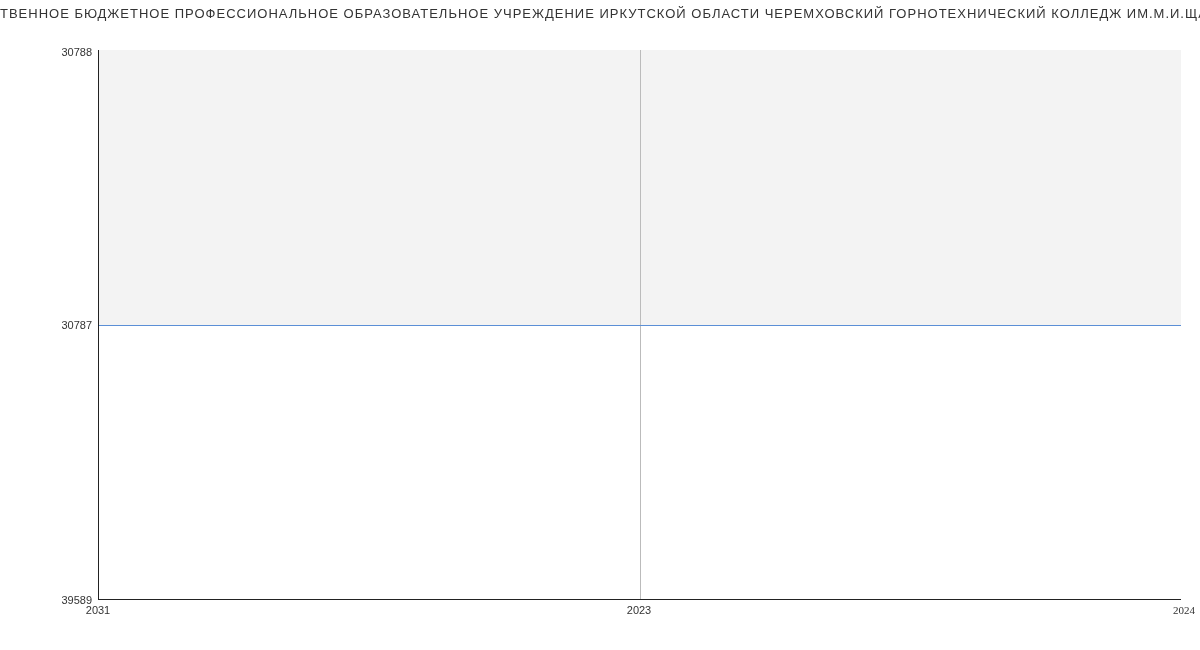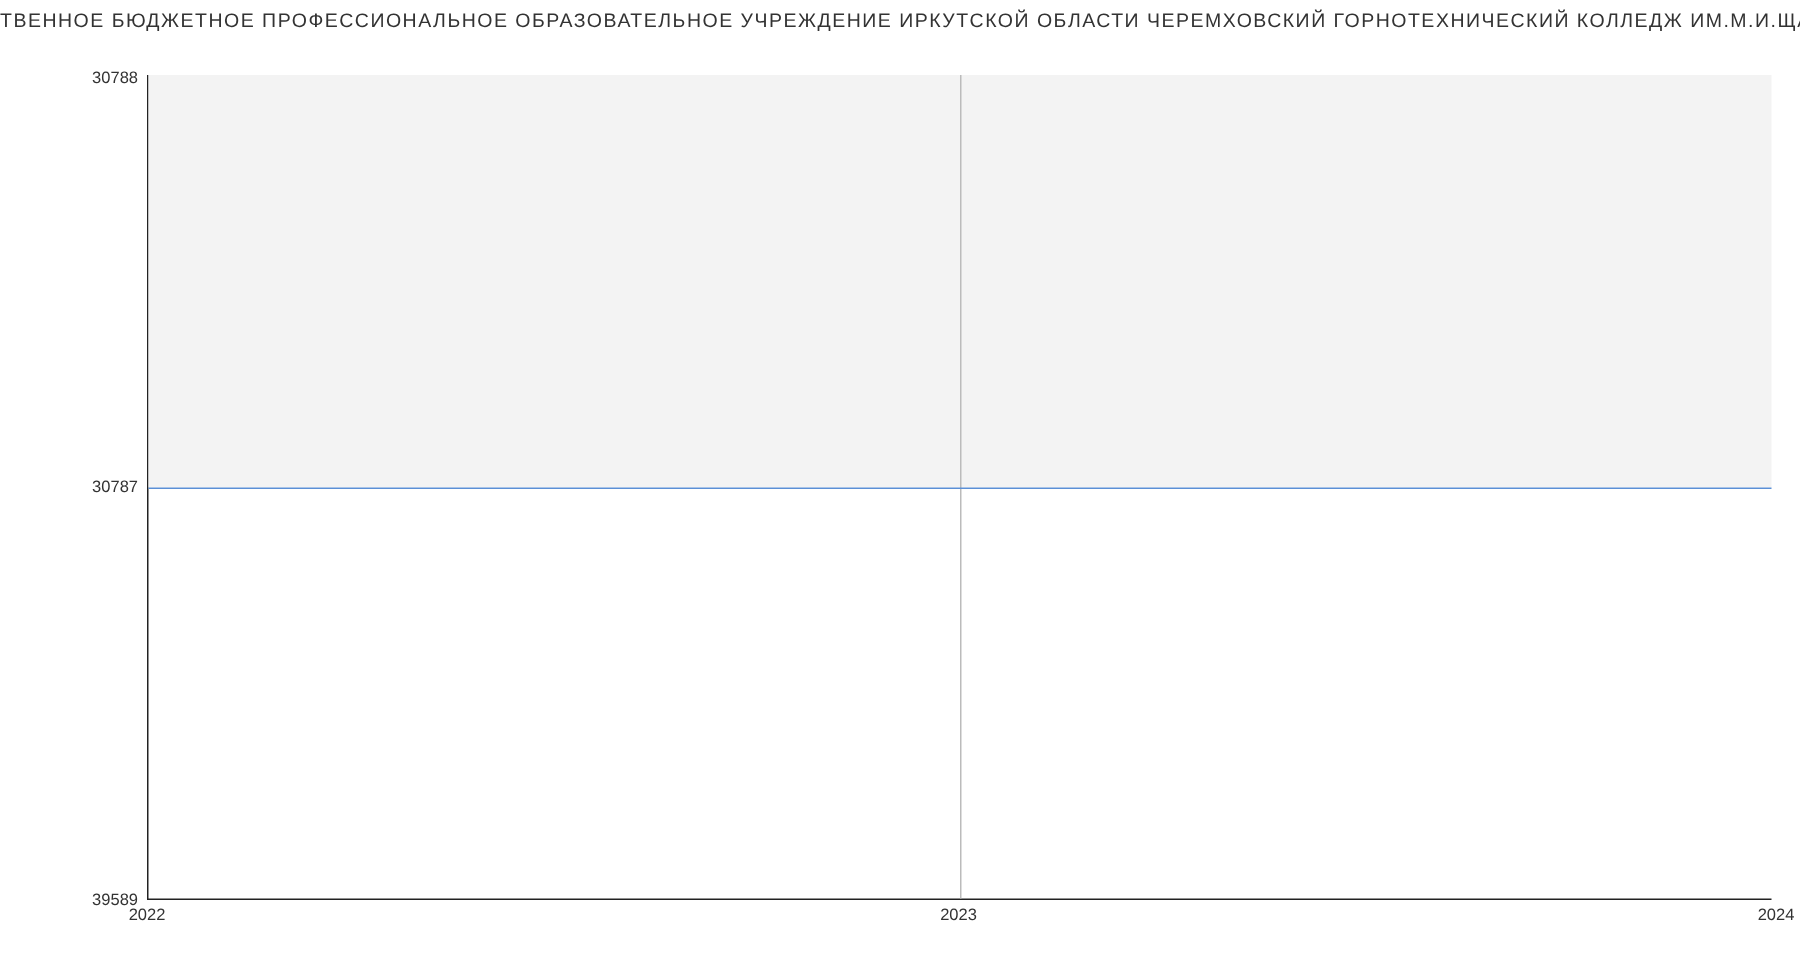--- a/index.html
+++ b/index.html
@@ -80,15 +80,15 @@
 <div class="plot">
   <div class="shade"></div>
   <div class="vgrid" style="left:50%;"></div>
   <div class="dataline" style="top:50%;"></div>
 </div>
 
 <div class="ytick" style="top:52px;">30788</div>
 <div class="ytick" style="top:325px;">30787</div>
 <div class="ytick" style="top:600px;">39589</div>
 
-<div class="xtick" style="left:98px;">2022</div>
+<div class="xtick" style="left:98px;">2031</div>
 <div class="xtick" style="left:639px;text-align:right;">2023</div>
-<div class="xtick" style="left:1184px;">2024</div>
+<div class="xtick" style="left:1184px;font-family:Liberation Serif, serif;">2024</div>
 
 </body></html>

